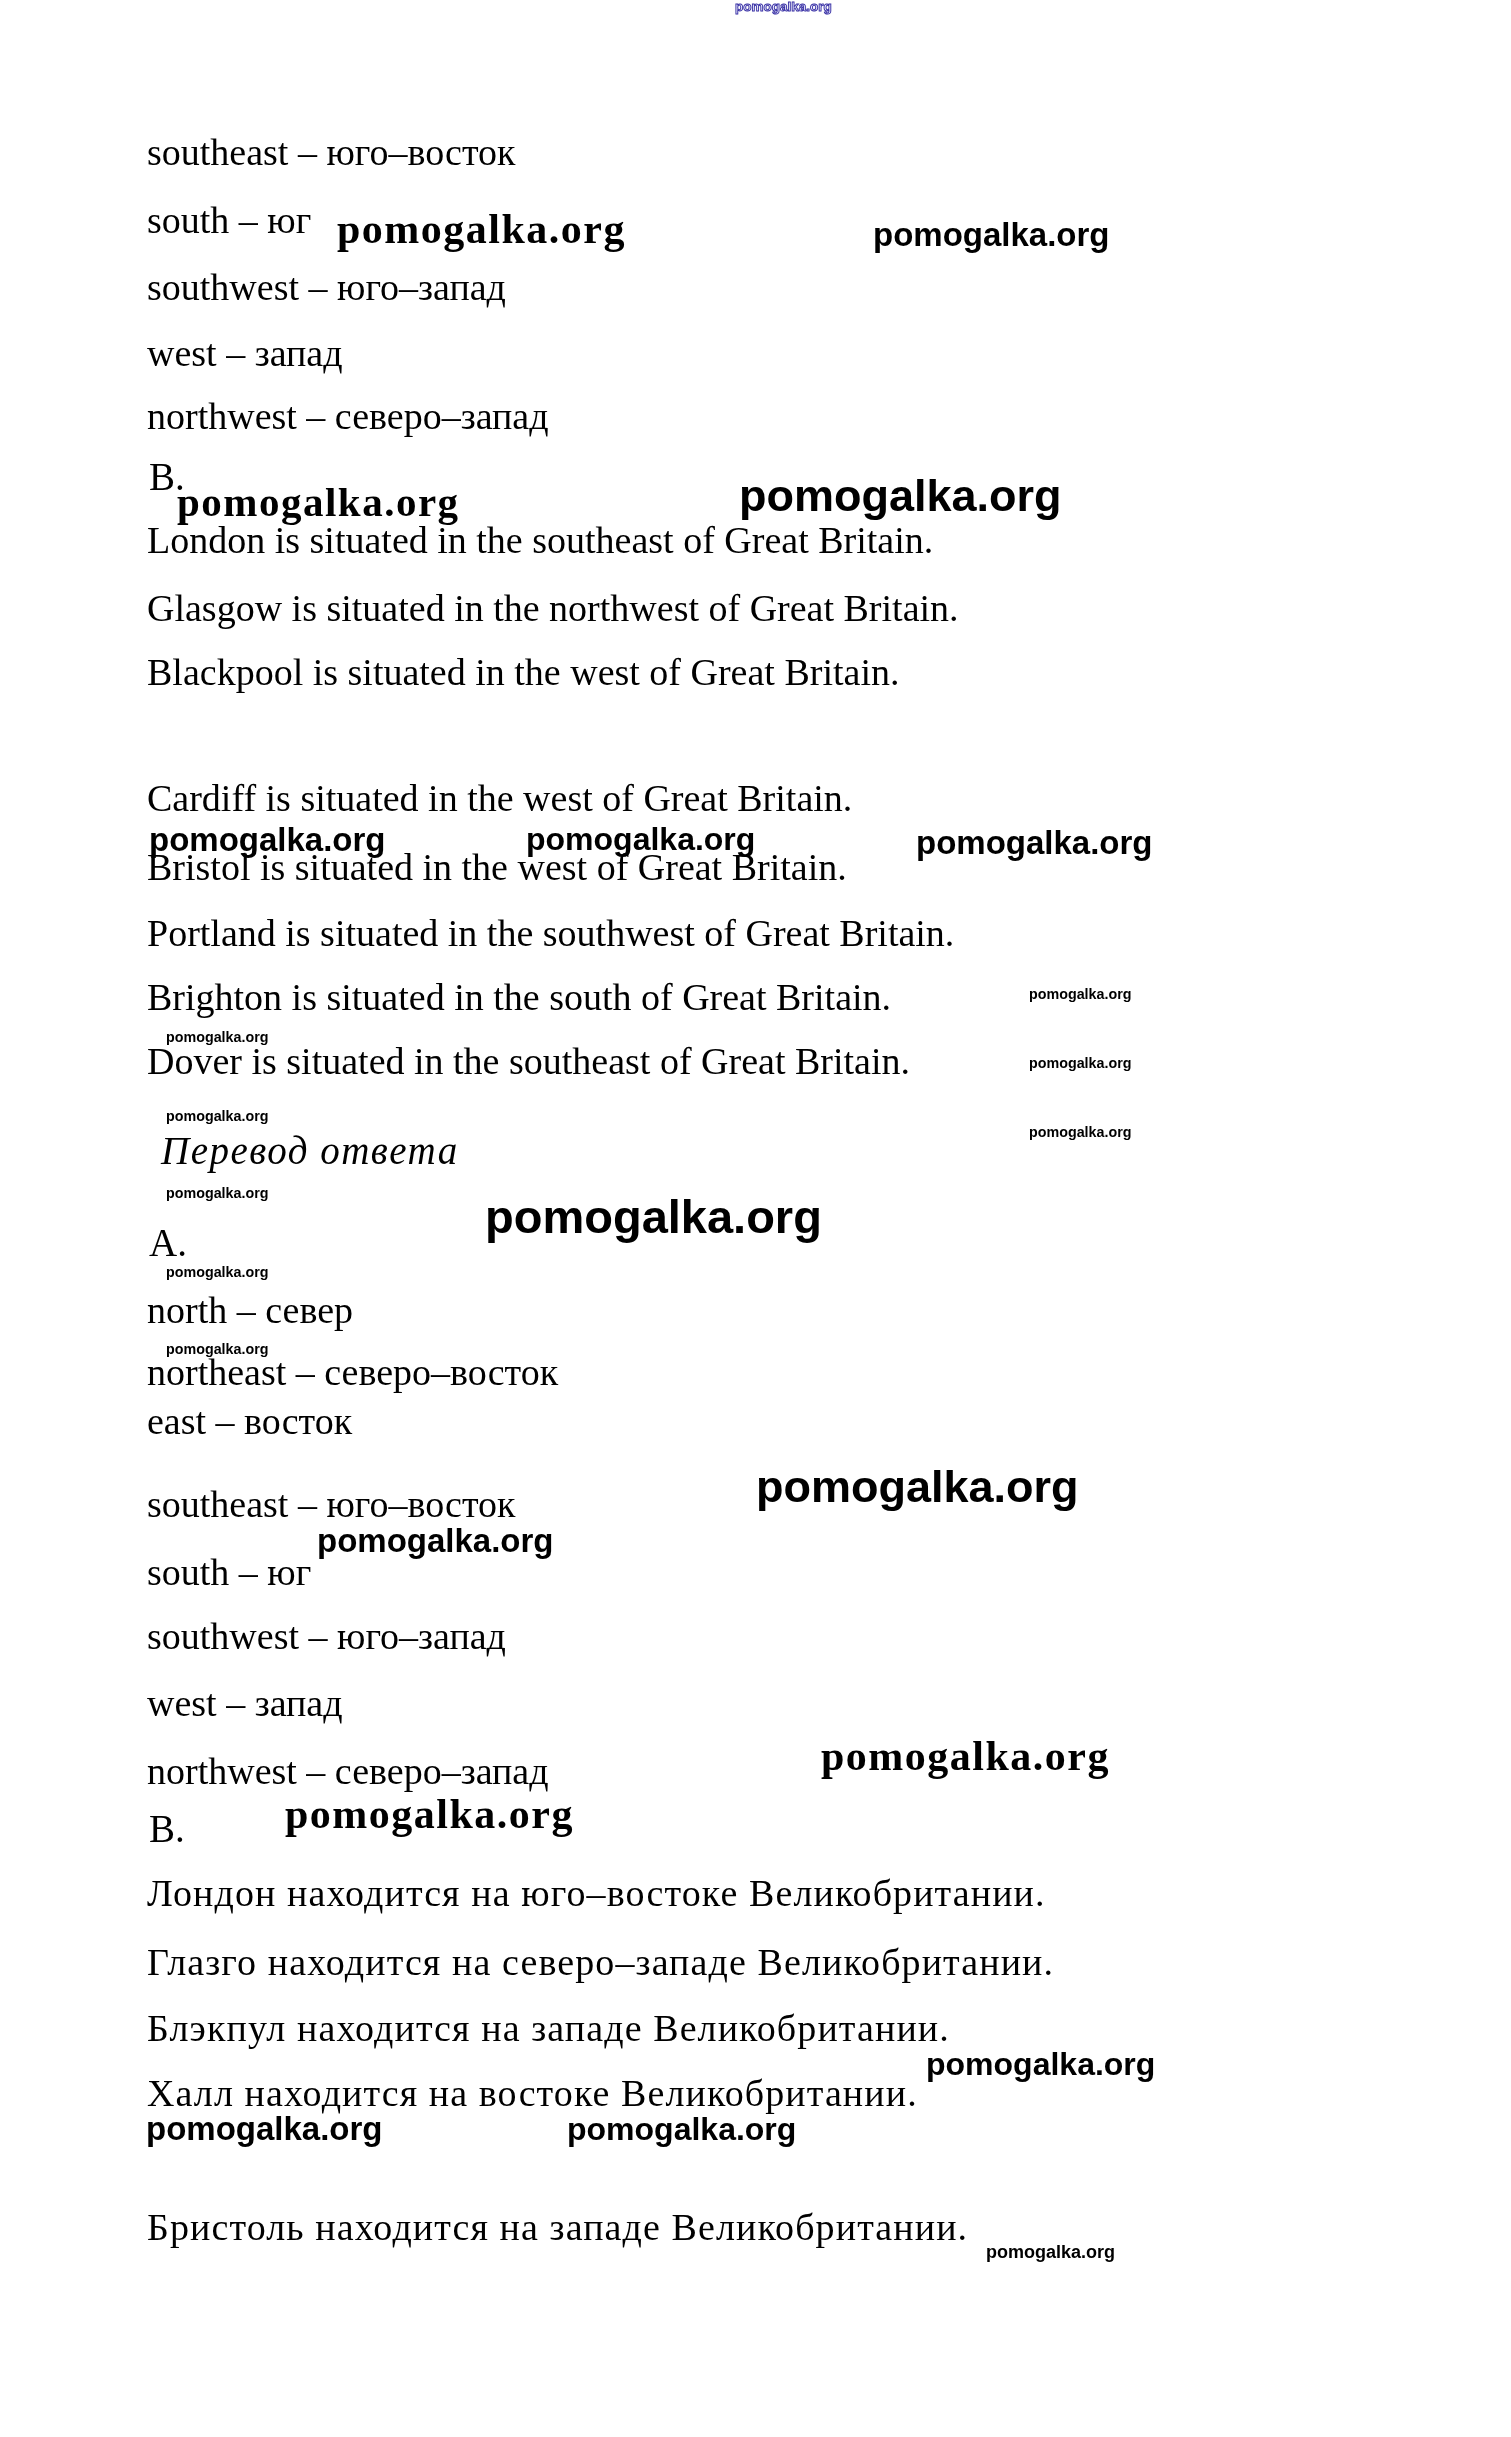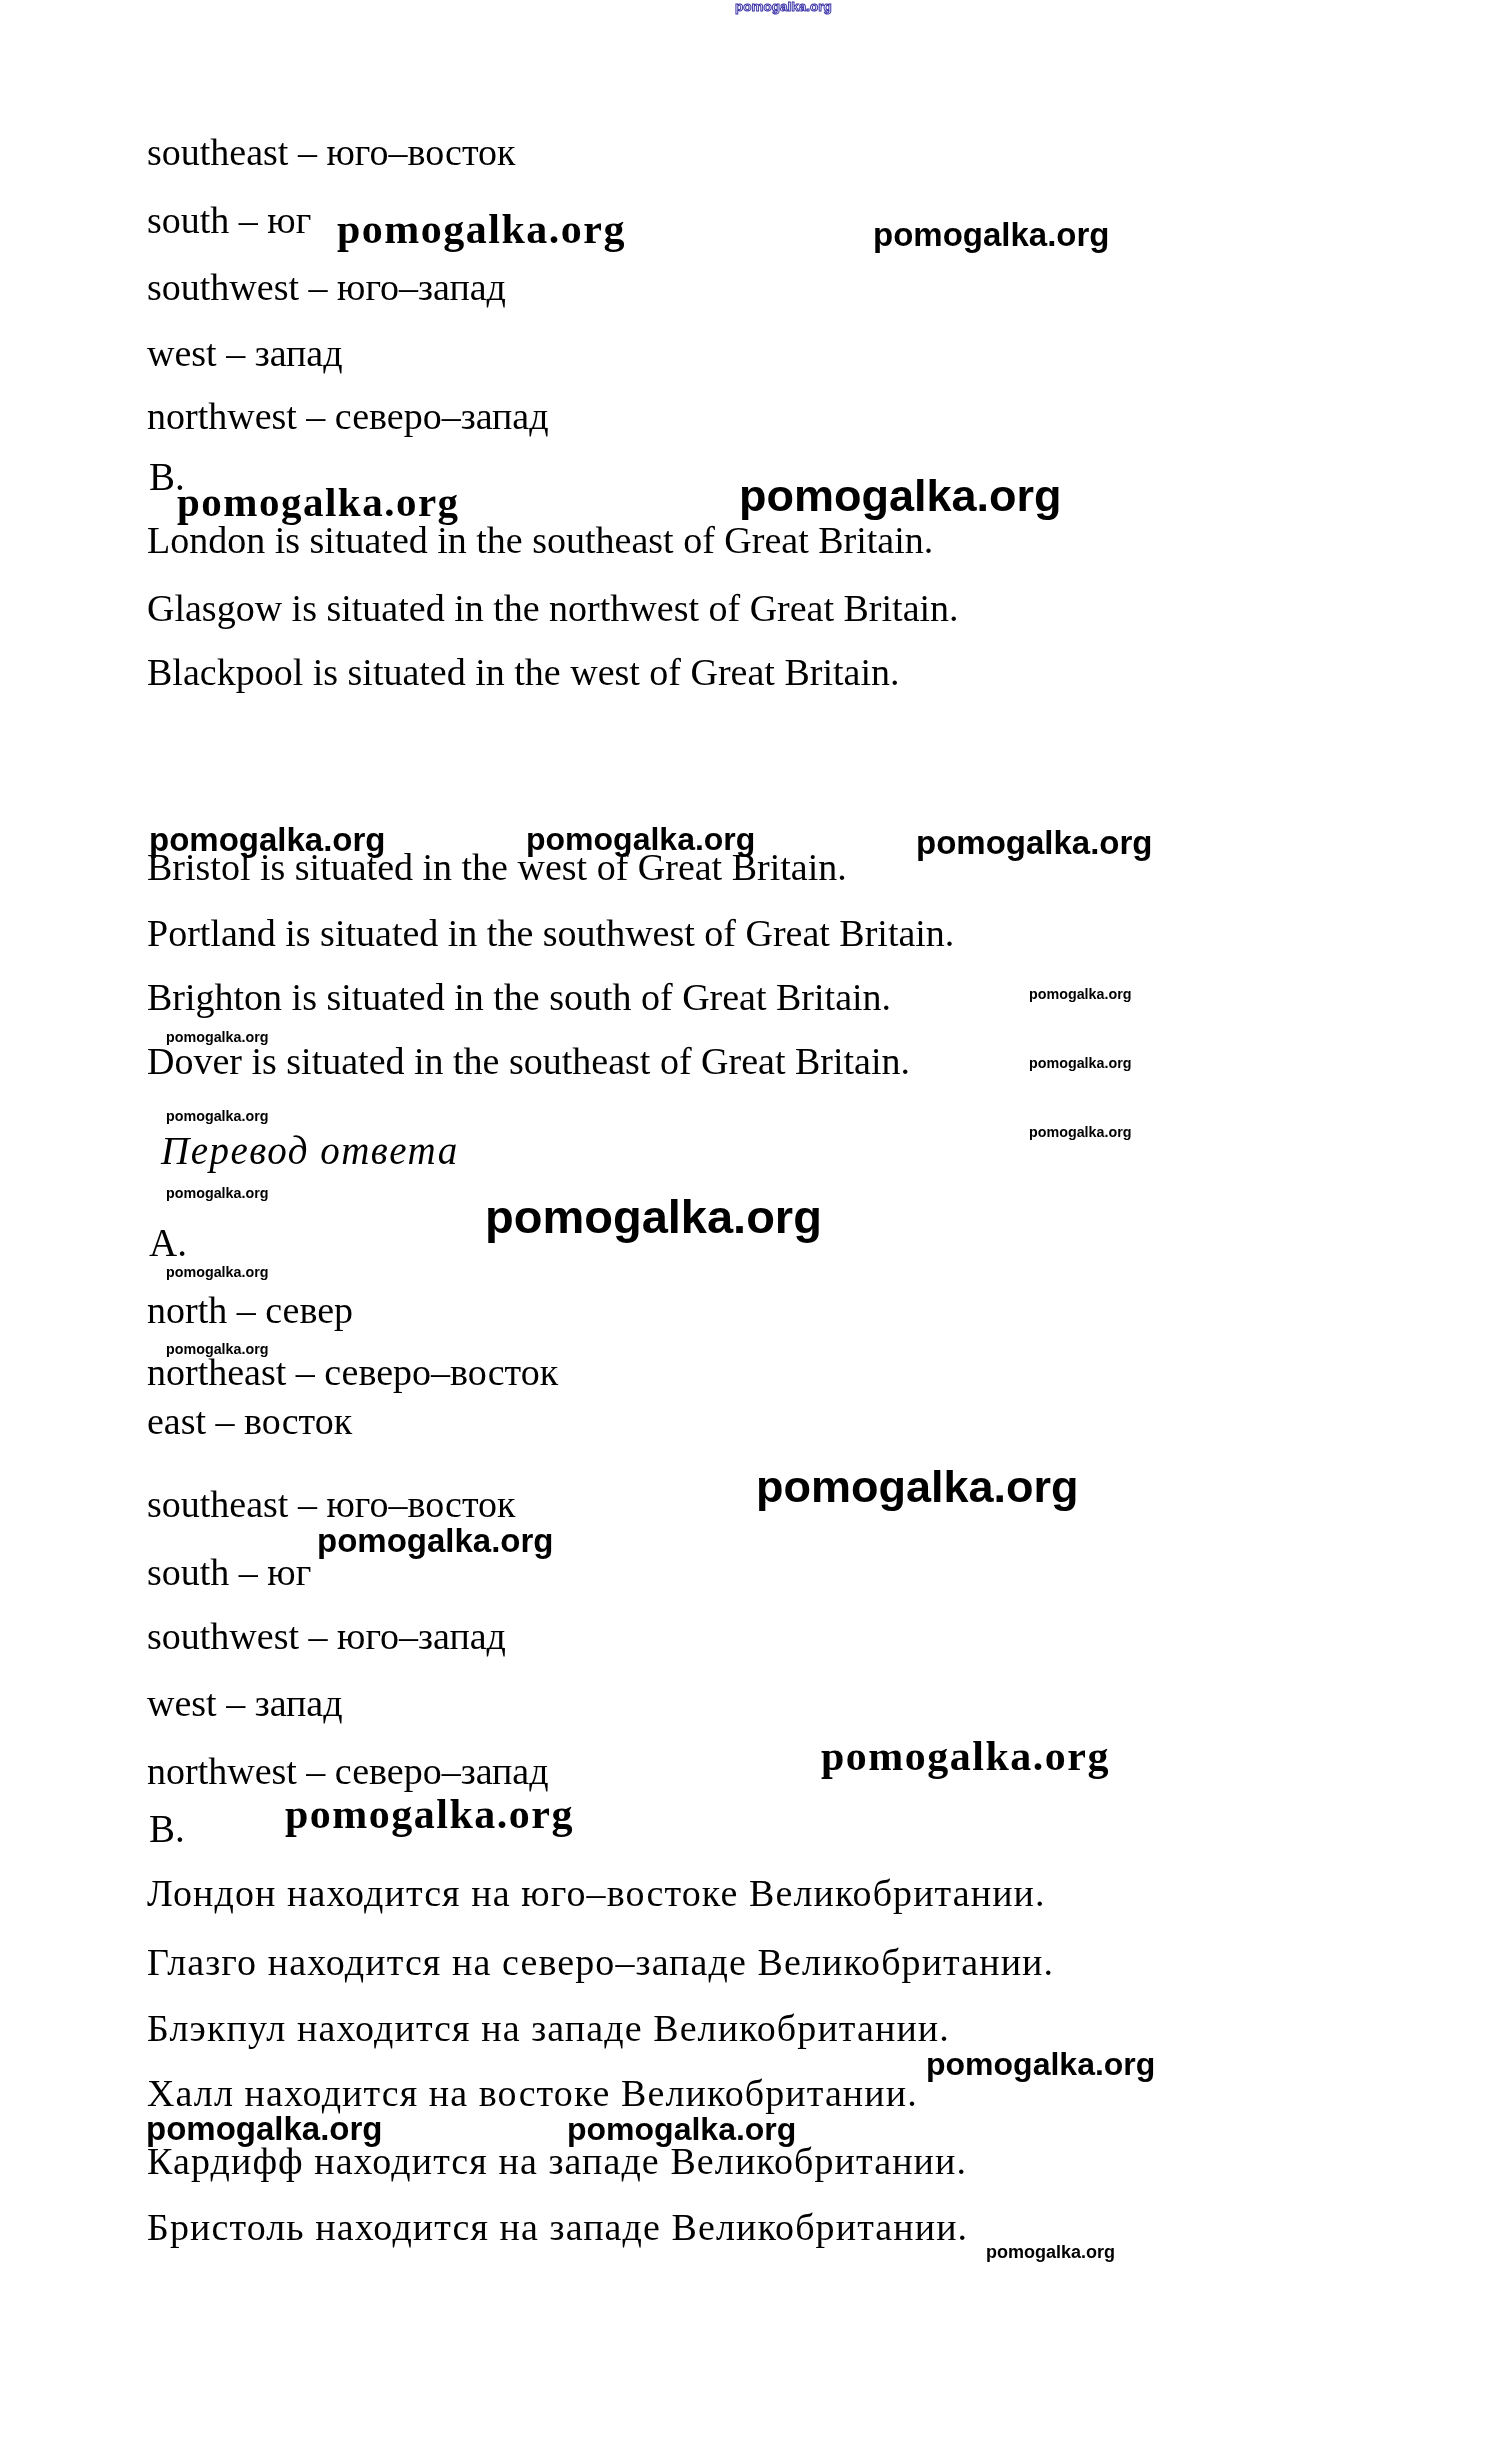--- a/index.html
+++ b/index.html
@@ -41,20 +41,21 @@
   <span class="t wm-serif" style="left:313px;top:208px;font-size:42px;">pomogalka.org</span>
   <span class="t wm" style="left:849px;top:218px;font-size:33px;">pomogalka.org</span>
 
   <span class="t label" style="left:125px;top:457px">B.</span>
   <span class="t wm-serif" style="left:153px;top:482px;font-size:41px;">pomogalka.org</span>
   <span class="t wm" style="left:715px;top:473px;font-size:45px;">pomogalka.org</span>
 
   <span class="t body-line" style="left:123px;top:521px">London is situated in the southeast of Great Britain.</span>
   <span class="t body-line" style="left:123px;top:589px">Glasgow is situated in the northwest of Great Britain.</span>
   <span class="t body-line" style="left:123px;top:653px">Blackpool is situated in the west of Great Britain.</span>
+  <span class="t body-line" style="left:123px;top:779px">Cardiff is situated in the west of Great Britain.</span>
 
   <span class="t wm" style="left:125px;top:823px;font-size:33px;">pomogalka.org</span>
   <span class="t wm" style="left:502px;top:823px;font-size:32px;">pomogalka.org</span>
   <span class="t wm" style="left:892px;top:826px;font-size:33px;">pomogalka.org</span>
 
   <span class="t body-line" style="left:123px;top:848px">Bristol is situated in the west of Great Britain.</span>
   <span class="t body-line" style="left:123px;top:914px">Portland is situated in the southwest of Great Britain.</span>
   <span class="t body-line" style="left:123px;top:978px">Brighton is situated in the south of Great Britain.</span>
   <span class="t body-line" style="left:123px;top:1042px">Dover is situated in the southeast of Great Britain.</span>
 
@@ -89,18 +90,17 @@
   <span class="t wm-serif" style="left:261px;top:1793px;font-size:42px;">pomogalka.org</span>
   <span class="t label" style="left:125px;top:1809px">B.</span>
 
   <span class="t body-line ru" style="left:123px;top:1874px">Лондон находится на юго–востоке Великобритании.</span>
   <span class="t body-line ru" style="left:123px;top:1943px">Глазго находится на северо–западе Великобритании.</span>
   <span class="t body-line ru" style="left:123px;top:2009px">Блэкпул находится на западе Великобритании.</span>
   <span class="t wm" style="left:902px;top:2048px;font-size:32px;">pomogalka.org</span>
   <span class="t body-line ru" style="left:123px;top:2074px">Халл находится на востоке Великобритании.</span>
   <span class="t wm" style="left:122px;top:2112px;font-size:33px;">pomogalka.org</span>
   <span class="t wm" style="left:543px;top:2113px;font-size:32px;">pomogalka.org</span>
-  <span class="t body-line ru" style="left:123px;top:2142px">Кардифф находится на западе Великобритании.</span>
   <span class="t body-line ru" style="left:123px;top:2208px">Бристоль находится на западе Великобритании.</span>
   <span class="t wm" style="left:962px;top:2243px;font-size:18px;">pomogalka.org</span>
 
 </div>
 
 
 </body></html>

